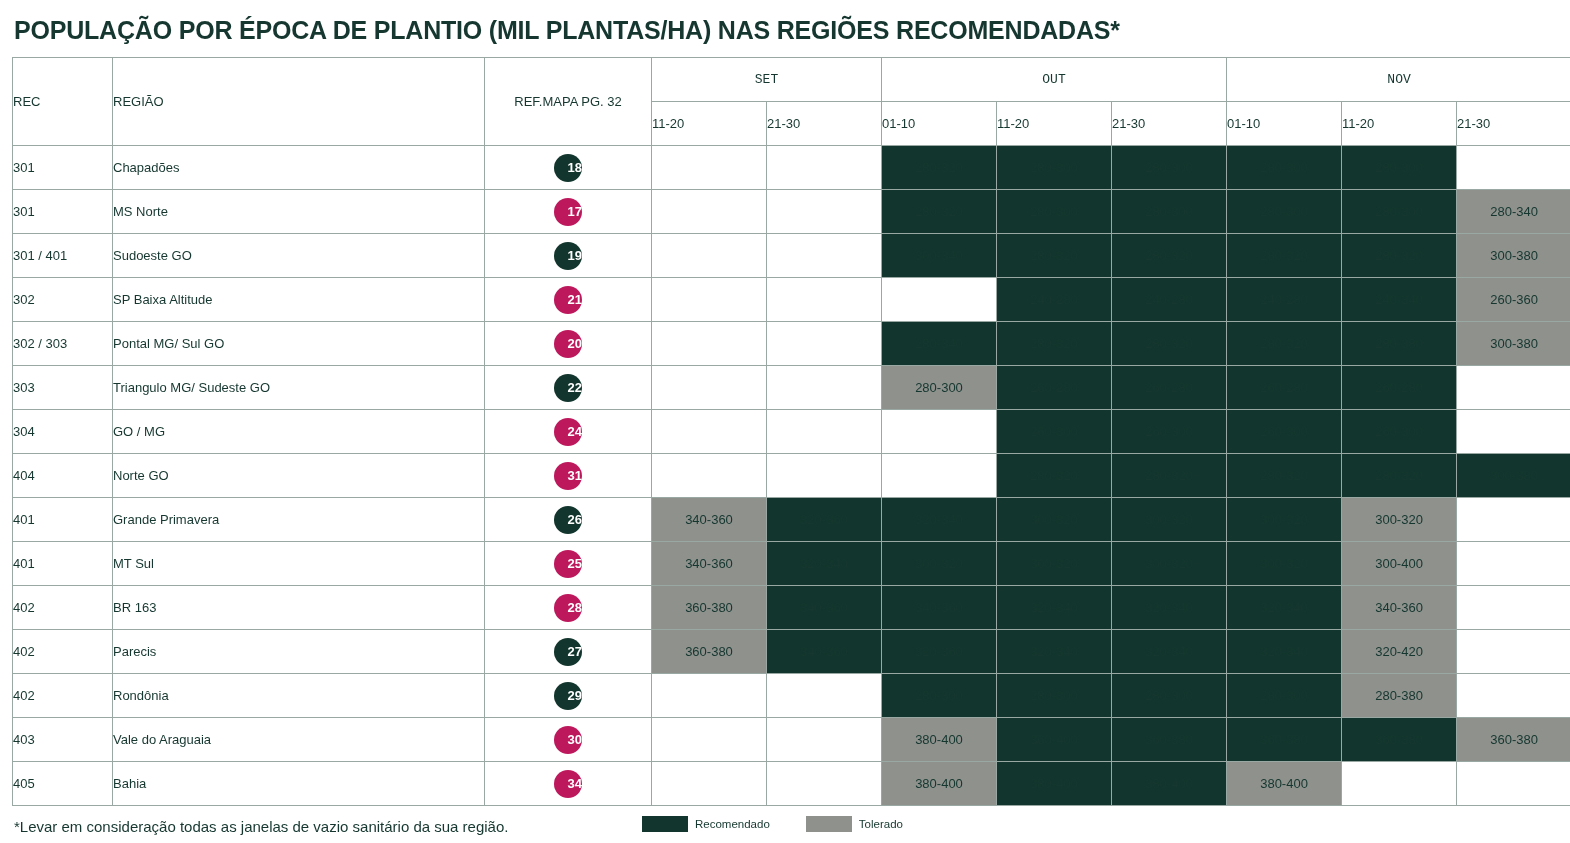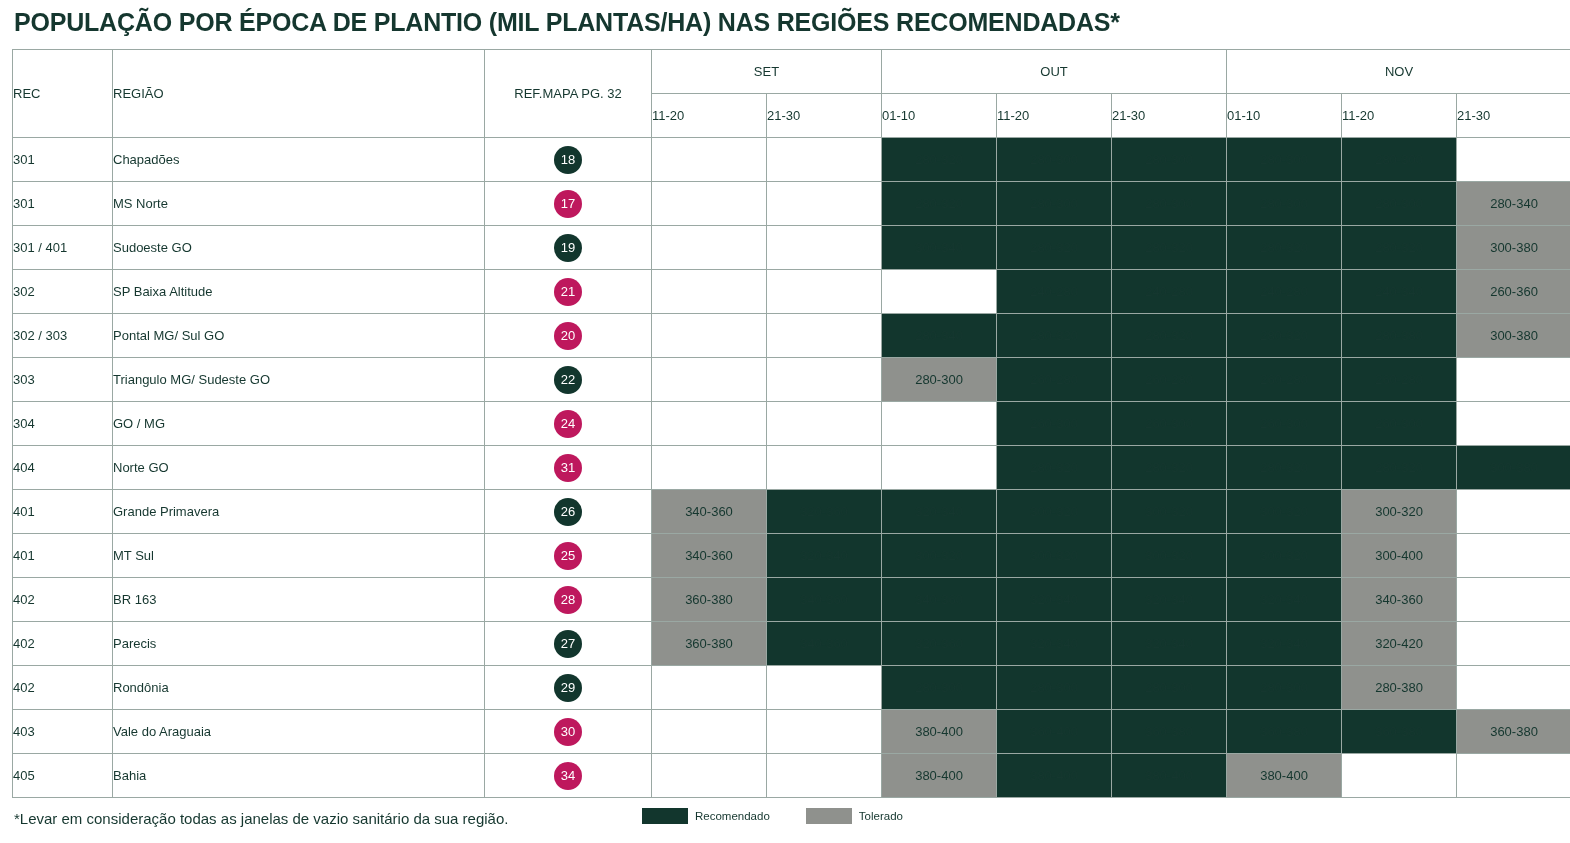--- a/index.html
+++ b/index.html
@@ -12,21 +12,21 @@
     height: 843px;
     font-family: "Liberation Sans", sans-serif;
     color: #1b3b33;
     overflow: hidden;
   }
   .page {
     position: relative;
     width: 1475px;
     height: 843px;
     box-sizing: border-box;
-    padding: 2px 12px 0 12px;
+    padding: 10px 12px 0 12px;
   }
   .title {
     font-size: 25px;
     font-weight: bold;
     color: #15372f;
     letter-spacing: -0.2px;
     margin: 6px 0 12px 2px;
     white-space: nowrap;
   }
   table.matrix {
@@ -52,20 +52,21 @@
   }
   th.rec-head, th.regiao-head, th.ref-head {
     text-align: left;
     padding-left: 12px;
     vertical-align: middle;
   }
   th.ref-head { text-align: center; padding-left: 0; }
   th.group-head {
     height: 30px;
     text-align: center;
+    font-family: Liberation Mono, monospace;
   }
   th.sub-head {
     height: 30px;
     text-align: left;
     font-size: 12.5px;
   }
   td.rec {
     padding-left: 12px;
     font-size: 13.5px;
     white-space: nowrap;
@@ -80,22 +81,22 @@
     vertical-align: middle;
   }
   .badge {
     display: inline-block;
     width: 28px;
     height: 28px;
     line-height: 28px;
     border-radius: 50%;
     color: #ffffff;
     font-size: 13px;
-    font-weight: normal;
-    text-align: center;
+    font-weight: bold;
+    text-align: right;
   }
   .badge.dark { background: #12362d; }
   .badge.light { background: #be185d; }
   td.val {
     text-align: center;
     vertical-align: middle;
     font-size: 12.5px;
   }
   td.rec-cell {
     background: #12362d;

